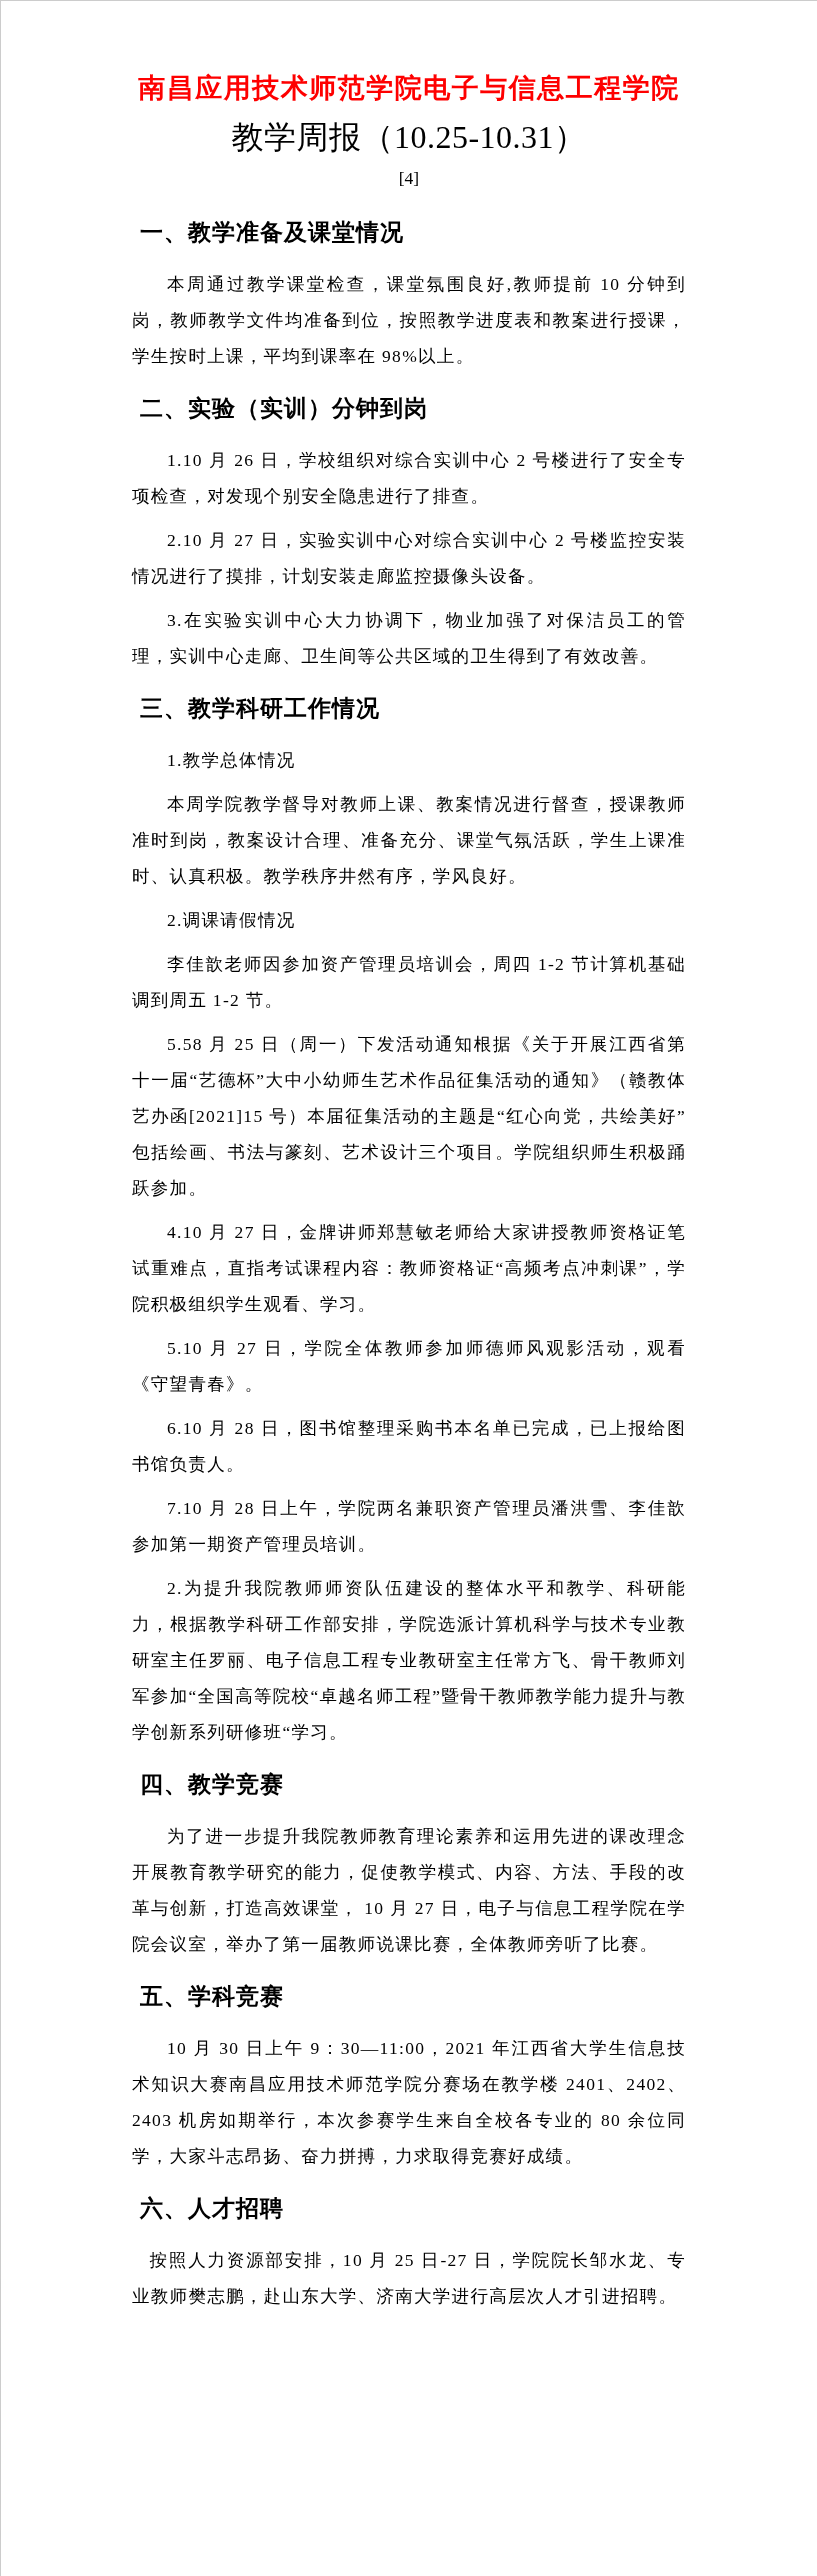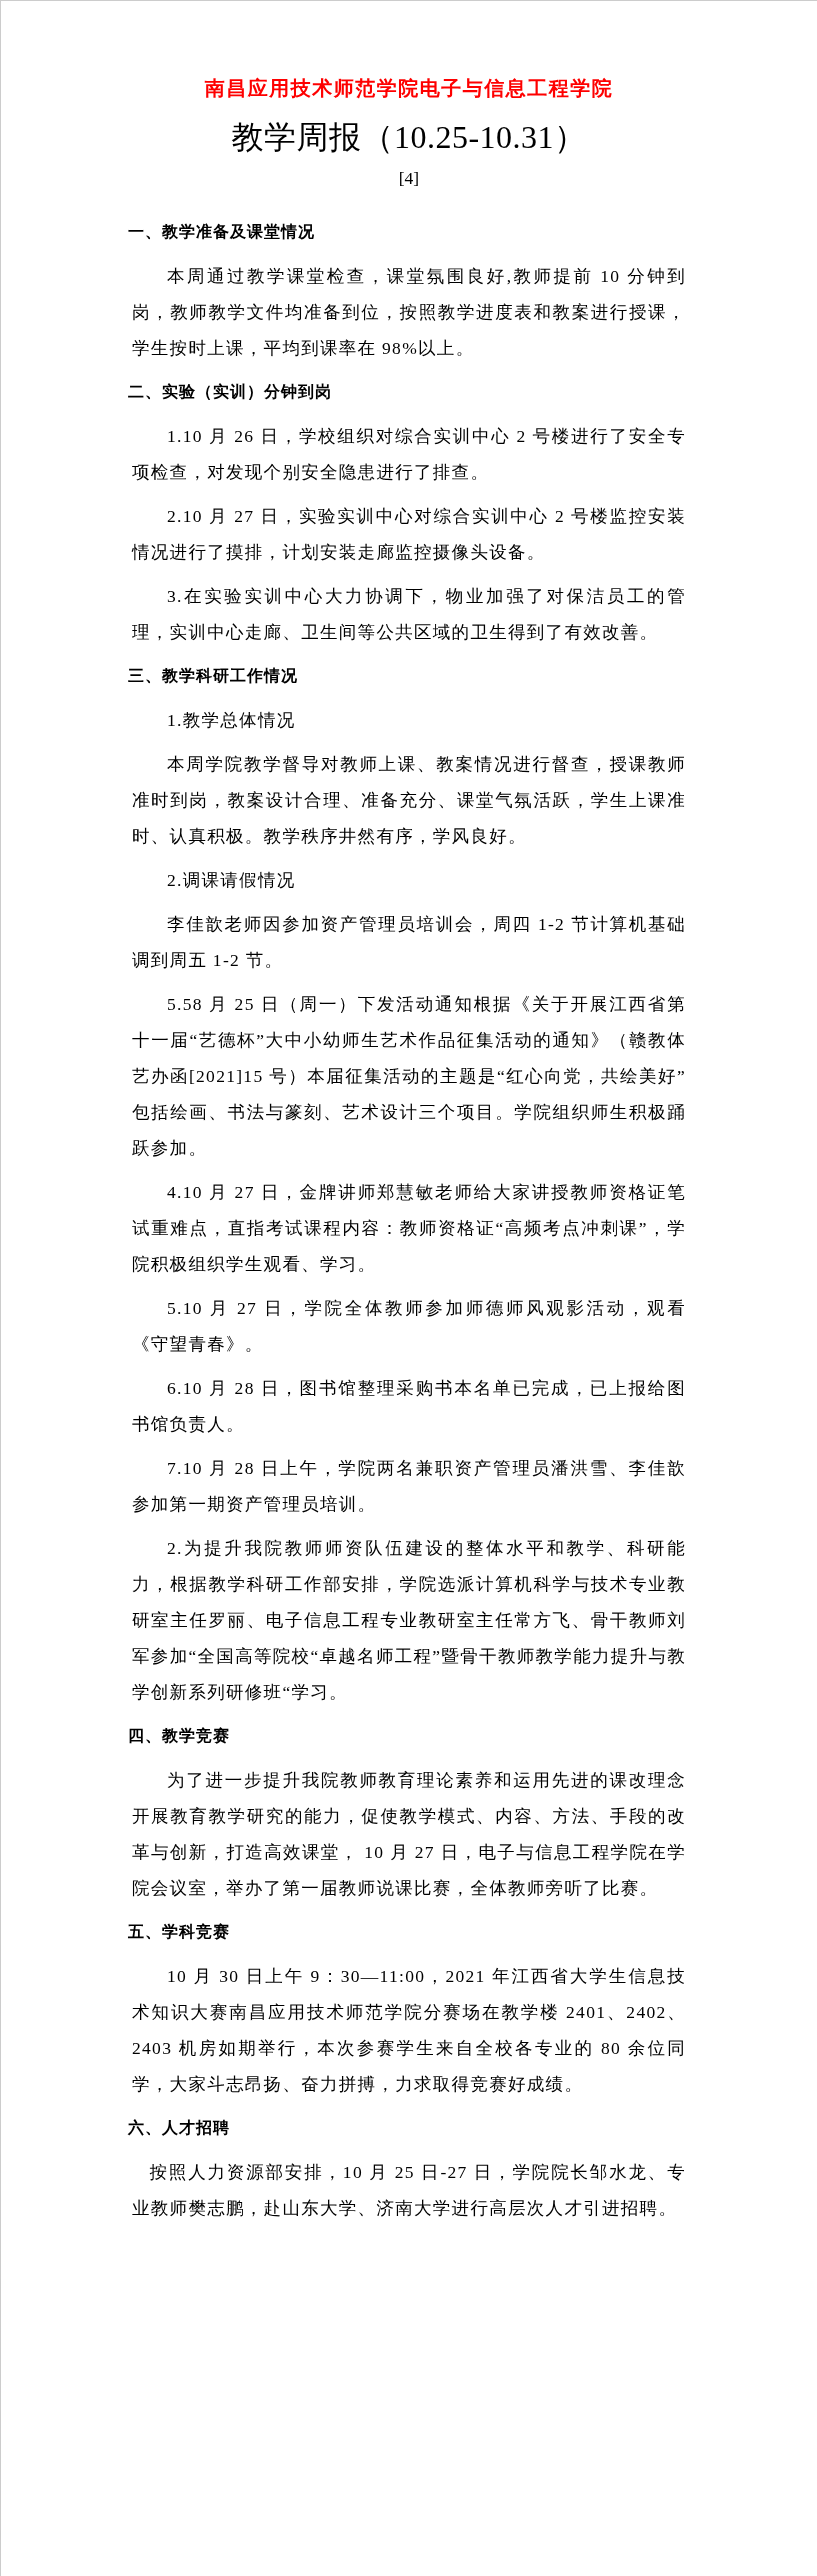--- a/index.html
+++ b/index.html
@@ -12,21 +12,21 @@
     box-sizing: border-box;
     overflow: hidden;
     font-family: "Liberation Serif", "DejaVu Serif", serif;
     color: #000000;
   }
   .title-block { padding-top: 61px; text-align: center; }
   .doc-title {
     margin: 0;
     font-family: "Liberation Sans", "DejaVu Sans", sans-serif;
     font-weight: 700;
-    font-size: 20px;
+    font-size: 27px;
     line-height: 52px;
     letter-spacing: 1.5px;
     color: #fe0000;
   }
   .doc-subtitle {
     margin: 0;
     font-family: Liberation Serif, serif;
     font-weight: 400;
     font-size: 32px;
     line-height: 47px;
@@ -41,24 +41,24 @@
   }
   .doc-body {
     margin-top: 18.5px;
     padding: 0 123px 0 123px;
     font-size: 17.5px;
     line-height: 36px;
     letter-spacing: 1.3px;
     text-align: justify;
   }
   .sec-heading {
-    margin: 4px;
+    margin: 16px;
     font-family: "Liberation Sans", "DejaVu Sans", sans-serif;
     font-weight: 700;
-    font-size: 16px;
+    font-size: 23px;
     line-height: 36px;
     letter-spacing: 1px;
     text-align: left;
   }
   .para { margin: 8px; }
   .indent-2 { text-indent: 2em; }
   .indent-1 { text-indent: 1em; }
 </style>
 </head>
 <body>

